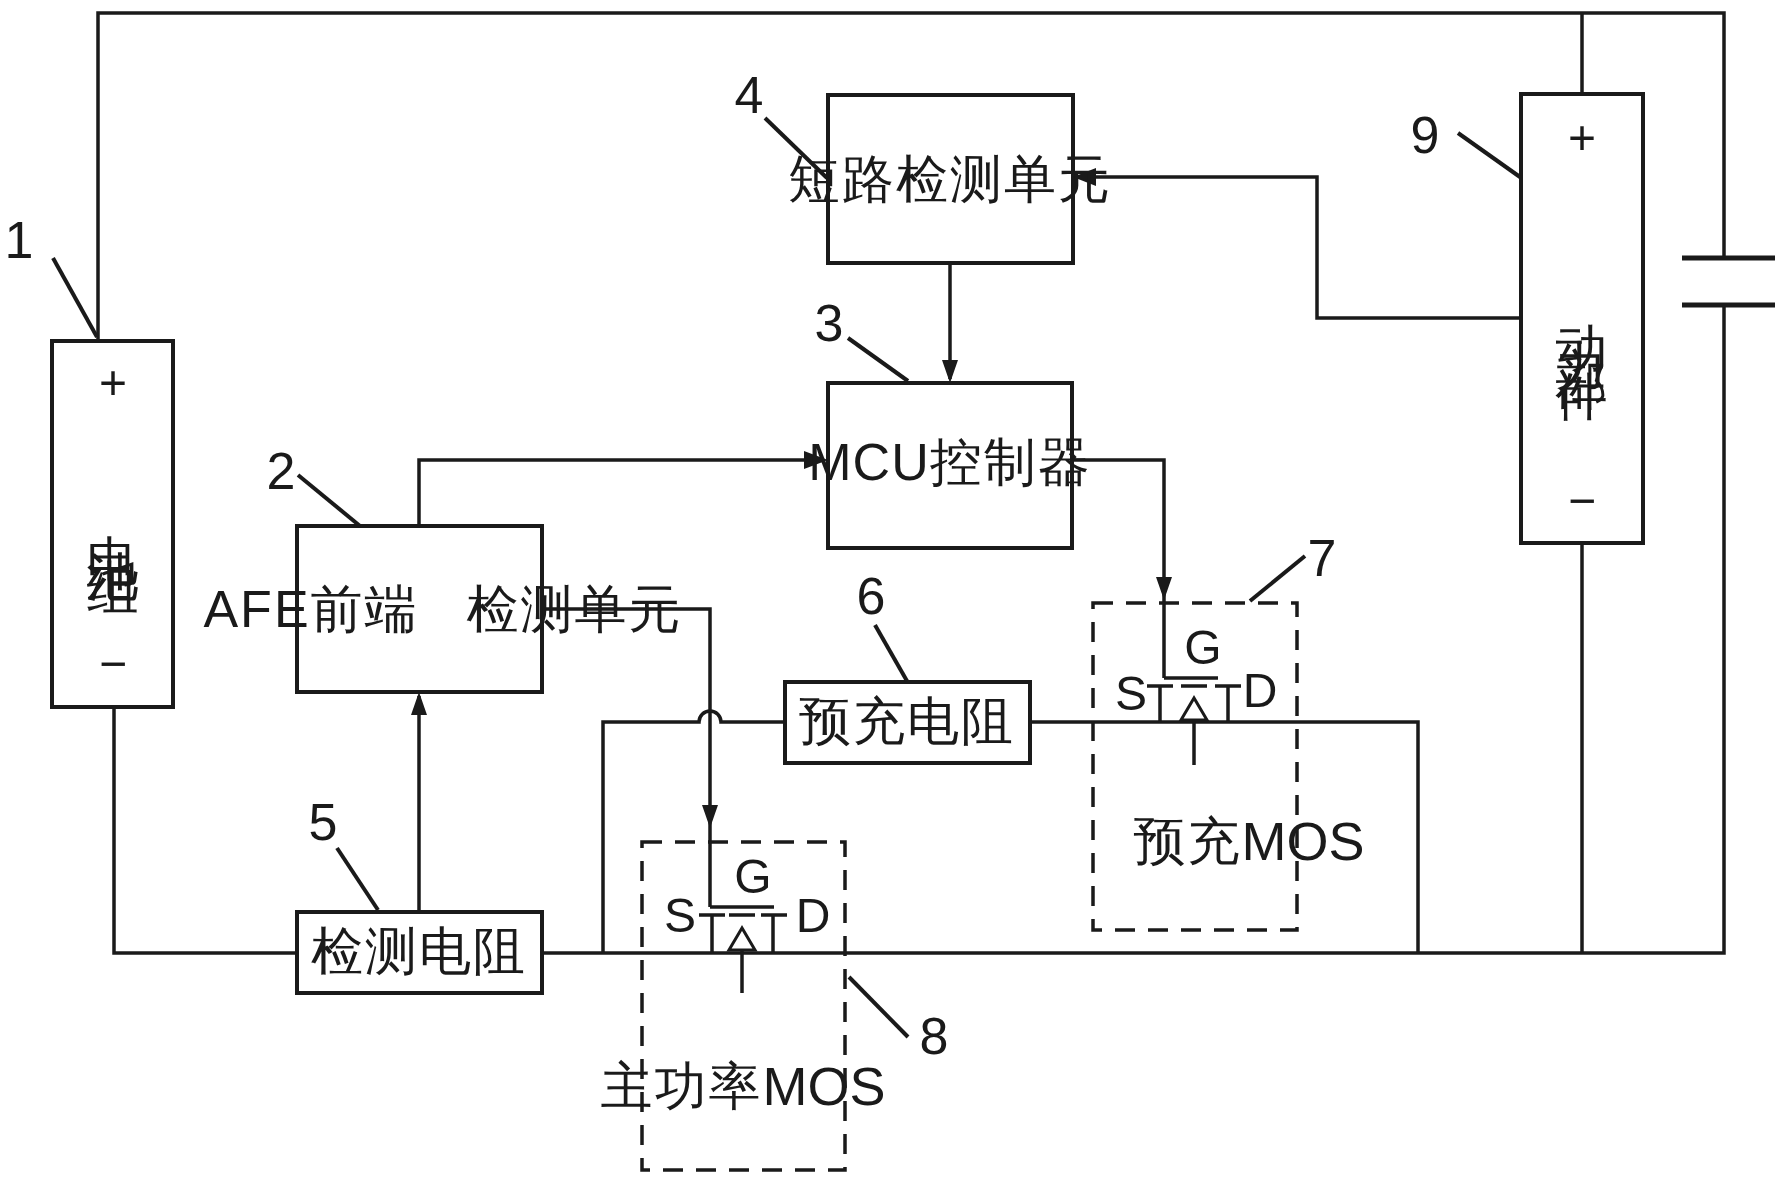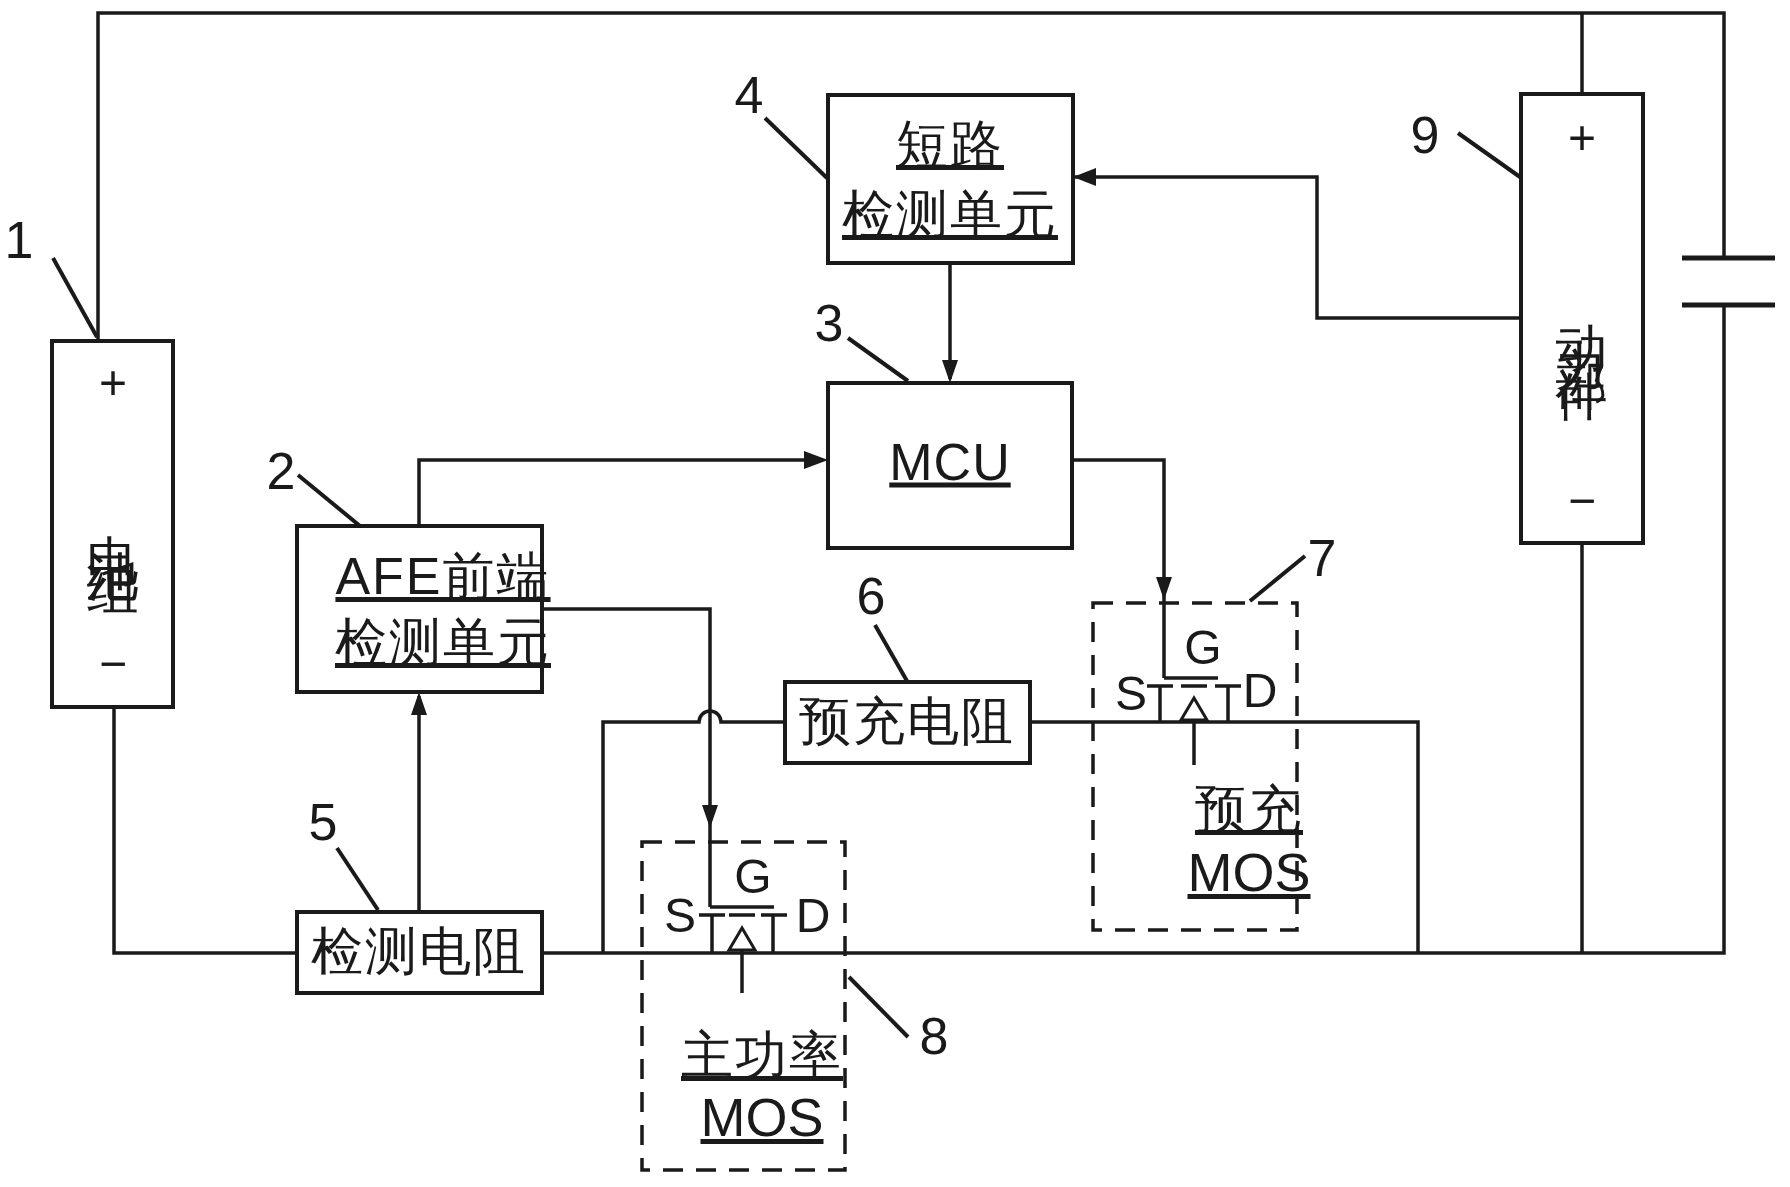--- a/index.html
+++ b/index.html
@@ -11,27 +11,27 @@
   }
   #wires { position:absolute; left:0; top:0; }
   .lbl { position:absolute; transform:translate(-50%,-50%); white-space:nowrap;
          text-align:center; color:var(--line); }
   .num { font-size:52px; }
   .cjk { font-size:52px; letter-spacing:2px; }
   .latin-big { font-size:52px; letter-spacing:1px; }
   .mos-word { font-size:54px; }
   .pin { font-size:48px; }
   .sign { font-size:48px; font-weight:400; }
-  .two-line { display:flex; flex-direction:column; align-items:center;text-decoration:underline; }
+  .two-line { display:flex; align-items:center; }
   .two-line span { display:block; }
   .lh-afe span { line-height:66px;margin-left:48px; }
   .lh-mcu span { line-height:63px; }
   .lh-short span { line-height:70px; }
   .lh-mos7 span { line-height:63px; }
-  .lh-mos8 span { line-height:62px;margin-left:38px; }
+  .lh-mos8 span { line-height:62px; }
   .vert { writing-mode:vertical-rl; text-orientation:upright; letter-spacing:16px; }
 </style>
 </head>
 <body>
 
 <div id="stage">
 
   <svg id="wires" width="1790" height="1187" viewBox="0 0 1790 1187">
     <g stroke="#1a1a1a" fill="none" stroke-width="3.5">
 
@@ -139,20 +139,21 @@
     <span>检测单元</span>
   </div>
 
   <div class="lbl cjk two-line lh-short" style="left:950px;top:179px">
     <span>短路</span>
     <span>检测单元</span>
   </div>
 
   <div class="lbl two-line lh-mcu" style="left:950px;top:462px">
     <span class="latin-big">MCU</span>
+    <span class="cjk">控制器</span>
   </div>
 
   <div class="lbl cjk" style="left:419px;top:952px">检测电阻</div>
 
   <div class="lbl cjk" style="left:907px;top:722px">预充电阻</div>
 
   <div class="lbl pin" style="left:1131px;top:693px">S</div>
   <div class="lbl pin" style="left:1203px;top:647px">G</div>
   <div class="lbl pin" style="left:1260px;top:690px">D</div>
   <div class="lbl two-line lh-mos7" style="left:1249px;top:841px">

